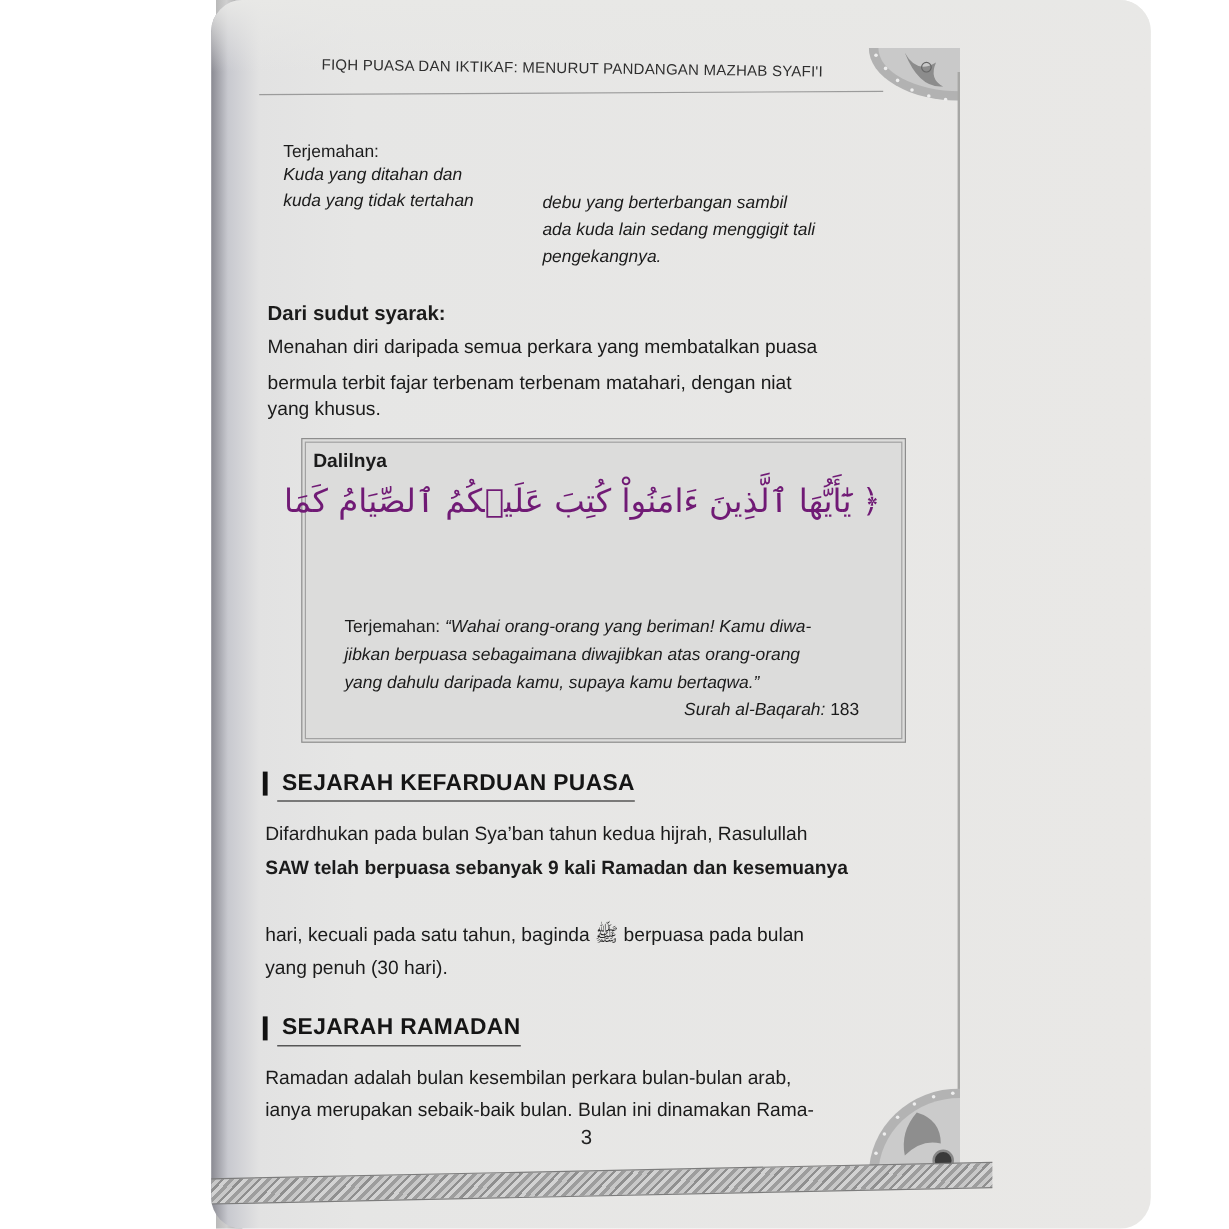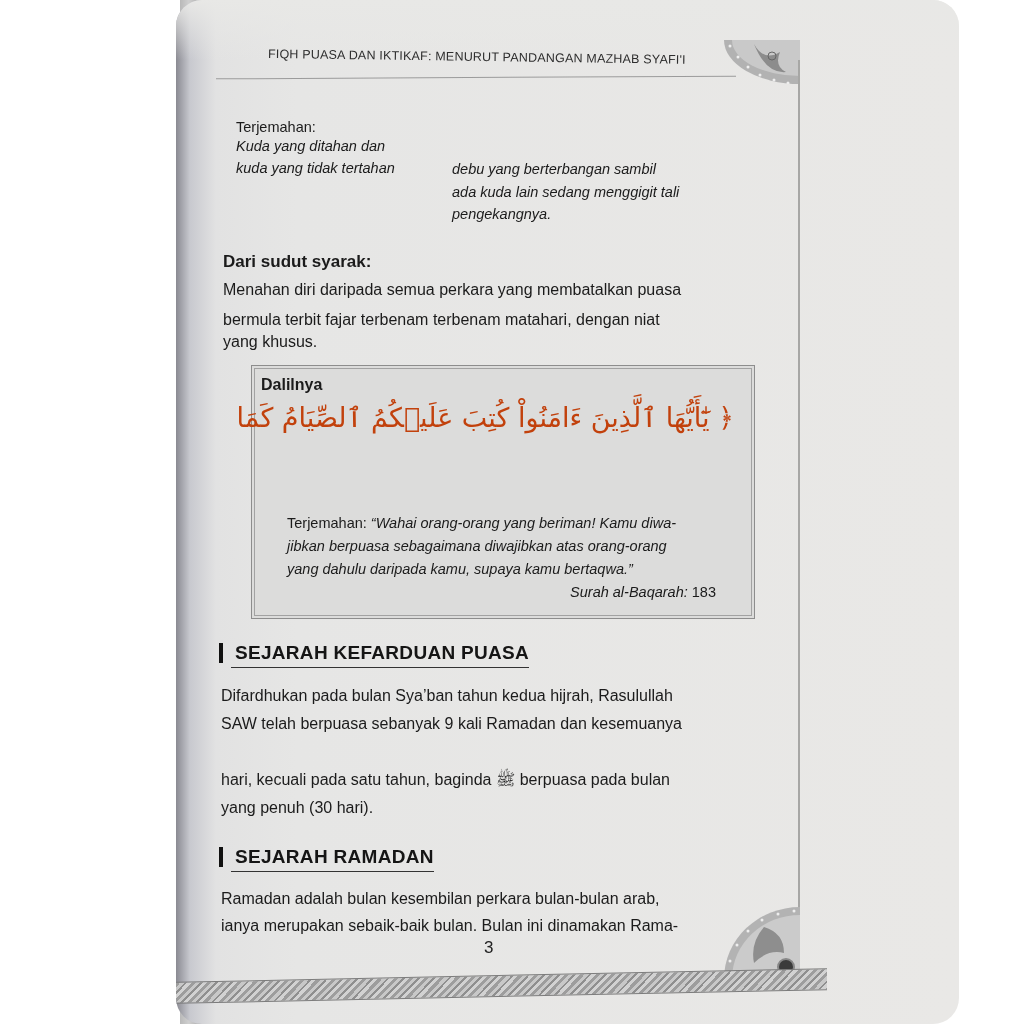--- a/index.html
+++ b/index.html
@@ -46,21 +46,21 @@
   .h-sub { font-weight:bold; font-size:17px; }
   .box {
     position:absolute; left:43px; top:365px; width:498px; height:248px;
     border:1px solid #8d8d8d; padding:2px; background:#dcdcdb;margin-left:32px;
   }
   .box .inner {
     position:absolute; left:2px; top:2px; right:2px; bottom:2px; border:1.5px solid #a2a2a2;
   }
   .arabic {
     position:absolute; direction:rtl; font-family:"DejaVu Sans", sans-serif;
-    font-size:27px; color:#c2410c; white-space:nowrap;
+    font-size:27px; color:#701a75; white-space:nowrap;
   }
   .ayah-num {
     display:inline-block; border:2px solid #222; border-radius:50%; padding:0 6px;
     font-size:14px; line-height:22px; vertical-align:middle; margin:0 4px;
   }
   .section-title {
     position:absolute; font-weight:bold; font-size:19px; color:#151515;
     padding-left:12px; border-left:4px solid #111; line-height:20px; letter-spacing:0.3px;
   }
   .section-title .ul {
@@ -126,21 +126,21 @@
     <div class="text small it" style="left:35px;top:192px;">yang dahulu daripada kamu, supaya kamu bertaqwa.”</div>
     <div class="text small" style="right:38px;top:215px;">
       <span class="it">Surah al-Baqarah:</span><span> 183</span>
     </div>
   </div>
 
   <div class="section-title" style="left:43px;top:643px;">
     <span>SEJARAH KEFARDUAN PUASA</span><span class="ul"></span>
   </div>
   <div class="text body" style="left:45px;top:682px;">Difardhukan pada bulan Sya’ban tahun kedua hijrah, Rasulullah</div>
-  <div class="text body" style="left:45px;top:710px;">SAW telah berpuasa sebanyak 9 kali Ramadan dan kesemuanya</div>
+  <div class="text body" style="left:45px;top:710px;font-weight:bold;">SAW telah berpuasa sebanyak 9 kali Ramadan dan kesemuanya</div>
   <div class="text body" style="left:45px;top:766px;">hari, kecuali pada satu tahun, baginda ﷺ berpuasa pada bulan</div>
   <div class="text body" style="left:45px;top:794px;">yang penuh (30 hari).</div>
 
   <div class="section-title" style="left:43px;top:847px;">
     <span>SEJARAH RAMADAN</span><span class="ul"></span>
   </div>
   <div class="text body" style="left:45px;top:885px;">Ramadan adalah bulan kesembilan perkara bulan-bulan arab,</div>
   <div class="text body" style="left:45px;top:912px;">ianya merupakan sebaik-baik bulan. Bulan ini dinamakan Rama-</div>
 
   <svg class="corner-ornament" style="left:548px;top:907px;" width="76" height="72">

